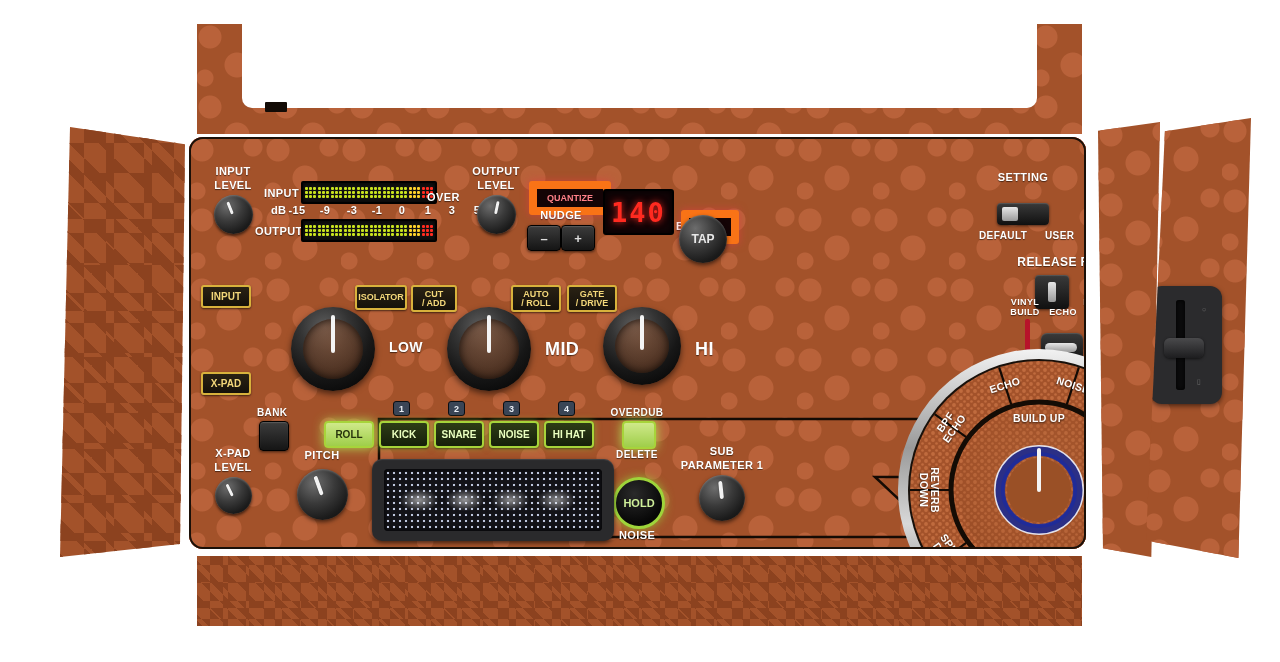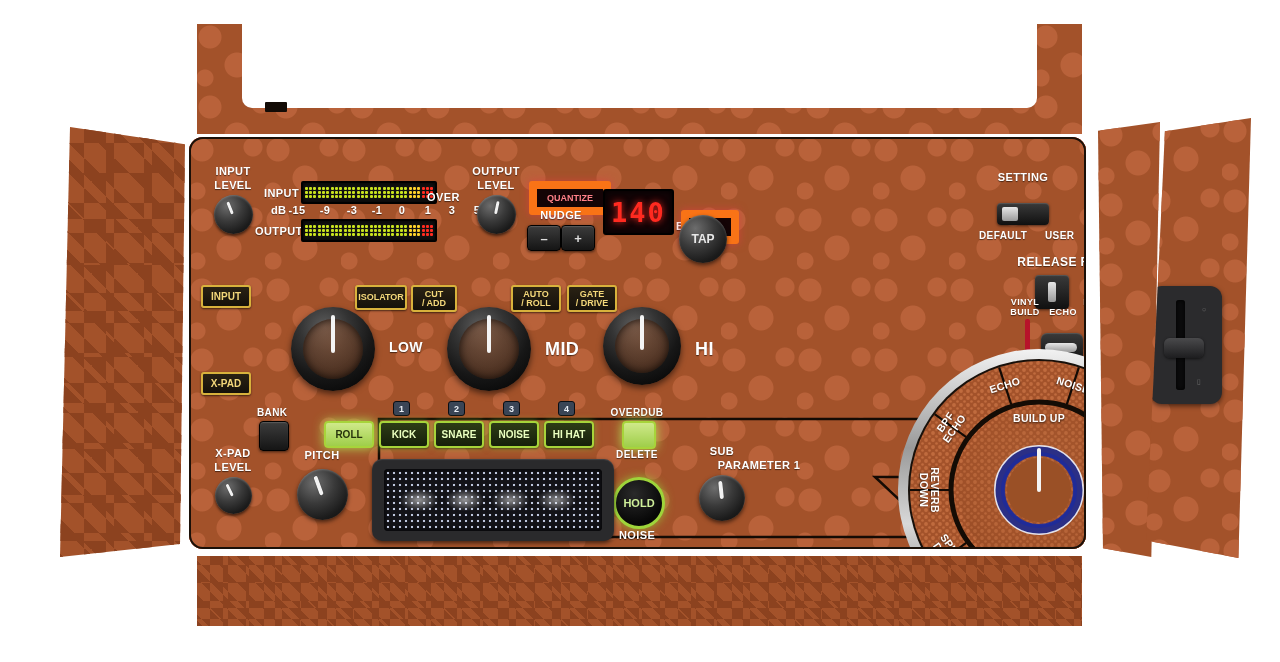--- a/index.html
+++ b/index.html
@@ -559,21 +559,21 @@
       </div>
 
       <div id="led-matrix" style="left:183px;top:322px;width:218px;height:62px;">
         <div id="led-inner">
           <div class="grid"></div>
           <div class="glow"></div>
         </div>
       </div>
 
       <div class="lbl c b" style="left:533px;top:308px;">SUB</div>
-      <div class="lbl c b" style="left:533px;top:322px;margin-left:37px;">PARAMETER 1</div>
+      <div class="lbl c b" style="left:533px;top:322px;">PARAMETER 1</div>
       <div class="knob" style="left:510px;top:338px;width:46px;height:46px;">
         <div class="ptr" style="left:21px;top:6px;width:4px;height:18px;transform:rotate(-6deg);transform-origin:50% 100%;"></div>
       </div>
 
       <div class="lbl c b" style="left:813px;top:308px;">SUB</div>
       <div class="lbl c b" style="left:813px;top:322px;">PARAMETER 2</div>
       <div class="knob" style="left:790px;top:338px;width:46px;height:46px;">
         <div class="ptr" style="left:21px;top:6px;width:4px;height:18px;transform:rotate(22deg);transform-origin:50% 100%;"></div>
       </div>
 

